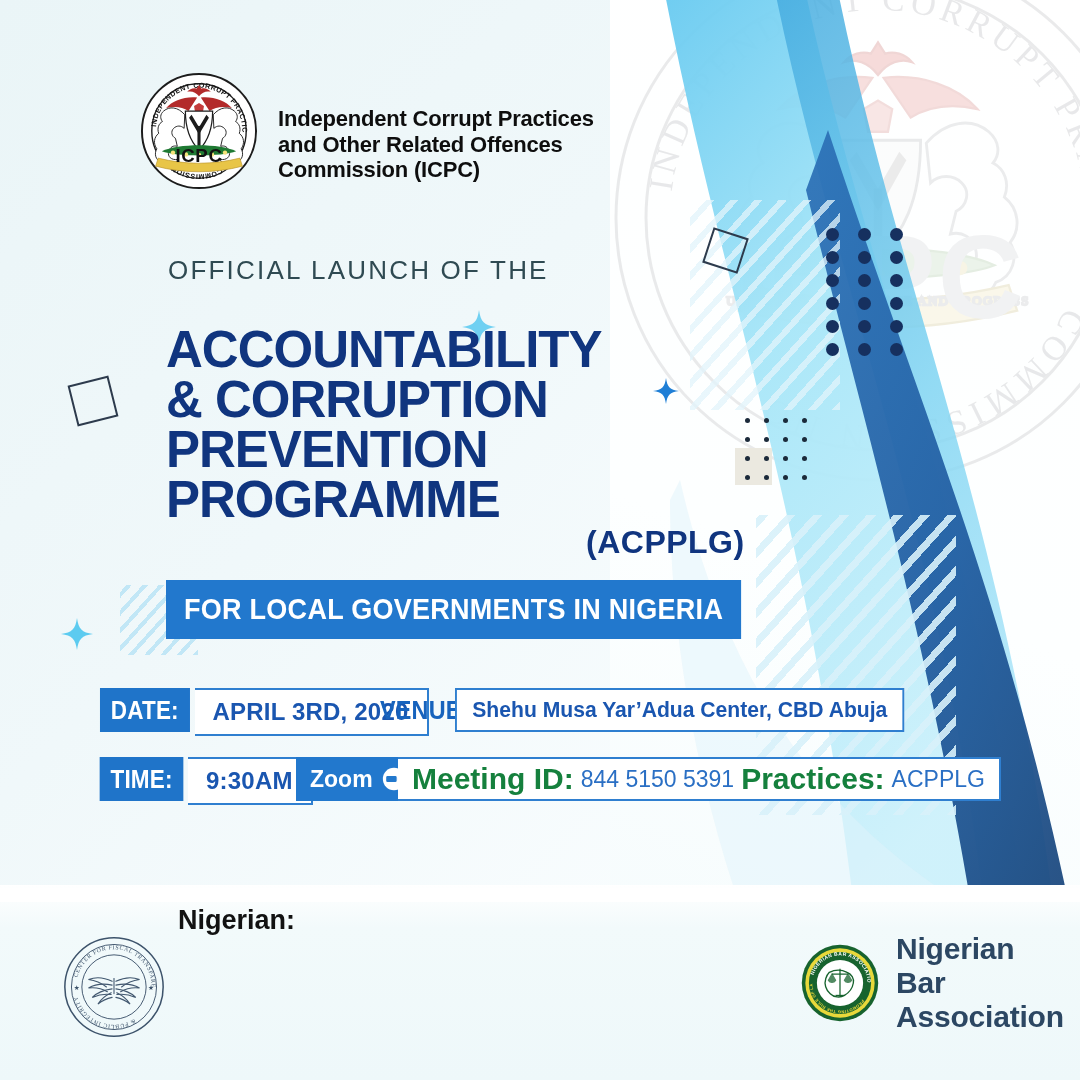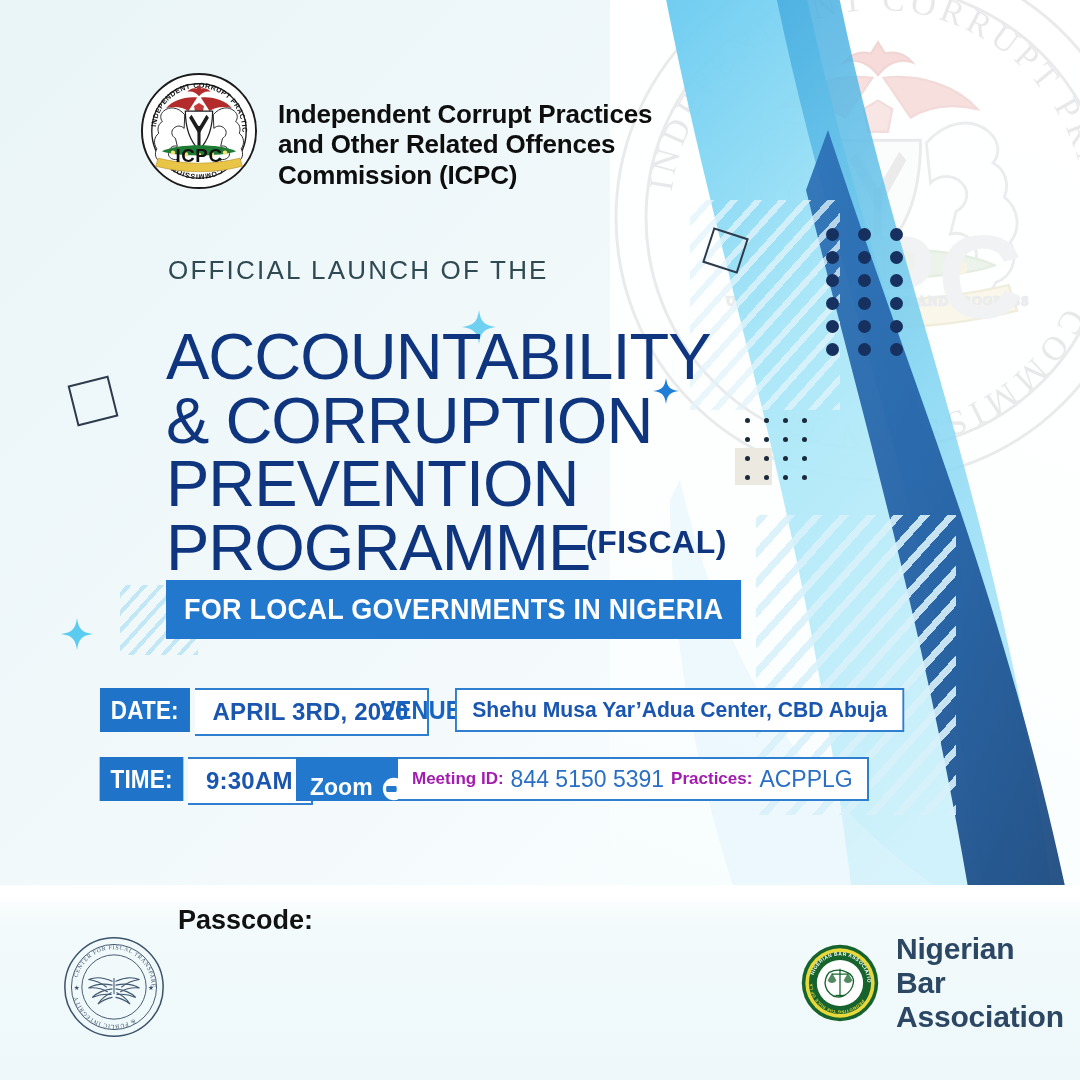--- a/index.html
+++ b/index.html
@@ -84,32 +84,32 @@
 
   
   .spark{position:absolute;pointer-events:none;}
   .spark svg{display:block;width:100%;height:100%;}
 
   
   .header{position:absolute;left:140px;top:72px;display:flex;align-items:center;gap:20px;}
   .icpc-seal{width:118px;height:118px;flex:0 0 118px;}
   .icpc-seal svg{width:100%;height:100%;display:block;}
   .org-name{
-    font-size:26px;line-height:1.16;font-weight:bold;color:#0e0e0e;
+    font-size:22px;line-height:1.16;font-weight:bold;color:#0e0e0e;
     letter-spacing:-.2px;white-space:pre-line;margin-top:27px;
   }
 
   
   .kicker{
     position:absolute;left:168px;top:255px;
     font-size:26px;letter-spacing:2.2px;color:#2f4a52;font-weight:500;
   }
   .maintitle{
     position:absolute;left:166px;top:325px;width:640px;
-    font-size:65px;line-height:.98;font-weight:normal;color:#10357f;
+    font-size:51px;line-height:.98;font-weight:bold;color:#10357f;
     letter-spacing:-1px;
   }
   .maintitle .ln{display:block;white-space:nowrap;}
   .abbr{
     position:absolute;left:586px;top:524px;
     font-size:32px;font-weight:bold;color:#10357f;letter-spacing:.5px;
   }
   .forbar{
     position:absolute;left:166px;top:580px;
     background:#2278cd;color:#ffffff;
@@ -149,33 +149,33 @@
     box-sizing:border-box;
     background:#ffffff;border:2px solid #2f7fd0;
     display:flex;align-items:center;padding:0 16px;
     color:#1a56b0;font-size:22px;font-weight:bold;white-space:nowrap;
     transform:scaleX(.96);transform-origin:left center;
   }
 
   .zoom-badge{
     position:absolute;left:296px;top:757px;height:44px;
     background:#2278cd;color:#ffffff;
-    display:flex;align-items:flex-end;gap:9px;padding:0 14px;
+    display:flex;align-items:center;gap:9px;padding:0 14px;
     font-size:23px;font-weight:bold;
   }
   .zoom-cam{width:24px;height:24px;}
   .zoom-cam svg{width:100%;height:100%;display:block;}
   .zoom-info{
     position:absolute;left:398px;top:757px;height:44px;
     box-sizing:border-box;
     background:#ffffff;border:2px solid #2f7fd0;border-left:none;
     display:flex;align-items:center;padding:0 14px;gap:7px;
     white-space:nowrap;
   }
-  .zoom-info .lb{color:#a21caf;font-size:17px;font-weight:bold;}
+  .zoom-info .lb{color:#15803d;font-size:30px;font-weight:bold;}
   .zoom-info .vl{color:#2a6fc4;font-size:23px;font-weight:normal;}
 
   
   .partners-label{
     position:absolute;left:178px;top:905px;
     font-size:27px;font-weight:bold;color:#121212;
   }
   .partner-left{
     position:absolute;left:62px;top:935px;display:flex;align-items:center;gap:16px;
   }
@@ -393,21 +393,21 @@
   </div>
 
   <div class="kicker">OFFICIAL LAUNCH OF THE</div>
 
   <div class="maintitle">
     <span class="ln">ACCOUNTABILITY</span>
     <span class="ln">&amp; CORRUPTION</span>
     <span class="ln">PREVENTION</span>
     <span class="ln">PROGRAMME</span>
   </div>
-  <div class="abbr">(FISCAL)</div>
+  <div class="abbr">(ACPPLG)</div>
 
   <div class="forbar">FOR LOCAL GOVERNMENTS IN NIGERIA</div>
 
   <div class="row row-date">
     <div class="tag box-h">DATE:</div>
     <div class="val box-h">APRIL 3RD, 2020</div>
   </div>
 
   <div class="venue-label">VENUE:</div>
   <div class="venue-val">Shehu Musa Yar’Adua Center, CBD Abuja</div>
@@ -430,21 +430,21 @@
   <div class="zoom-info">
     <span class="lb">Meeting ID:</span>
     <span class="vl">844 5150 5391</span>
     <span class="lb">Practices:</span>
     <span class="vl">ACPPLG</span>
   </div>
 
   <div class="bottom-band"></div>
   <div class="bottom-hairline"></div>
 
-  <div class="partners-label">Passcode:</div>
+  <div class="partners-label">Nigerian:</div>
 
   <div class="partner-left">
     <div class="cft-seal">
       <svg viewBox="0 0 110 110" xmlns="http://www.w3.org/2000/svg">
         <circle cx="55" cy="55" r="52" fill="none" stroke="#3d536b" stroke-width="1.6"></circle>
         <circle cx="55" cy="55" r="45" fill="none" stroke="#3d536b" stroke-width="1"></circle>
         <circle cx="55" cy="55" r="34" fill="none" stroke="#3d536b" stroke-width="1"></circle>
         <defs>
           <path id="cftTop" d="M 15 55 A 40 40 0 0 1 95 55"></path>
           <path id="cftBot" d="M 95 55 A 40 40 0 0 1 15 55"></path>

